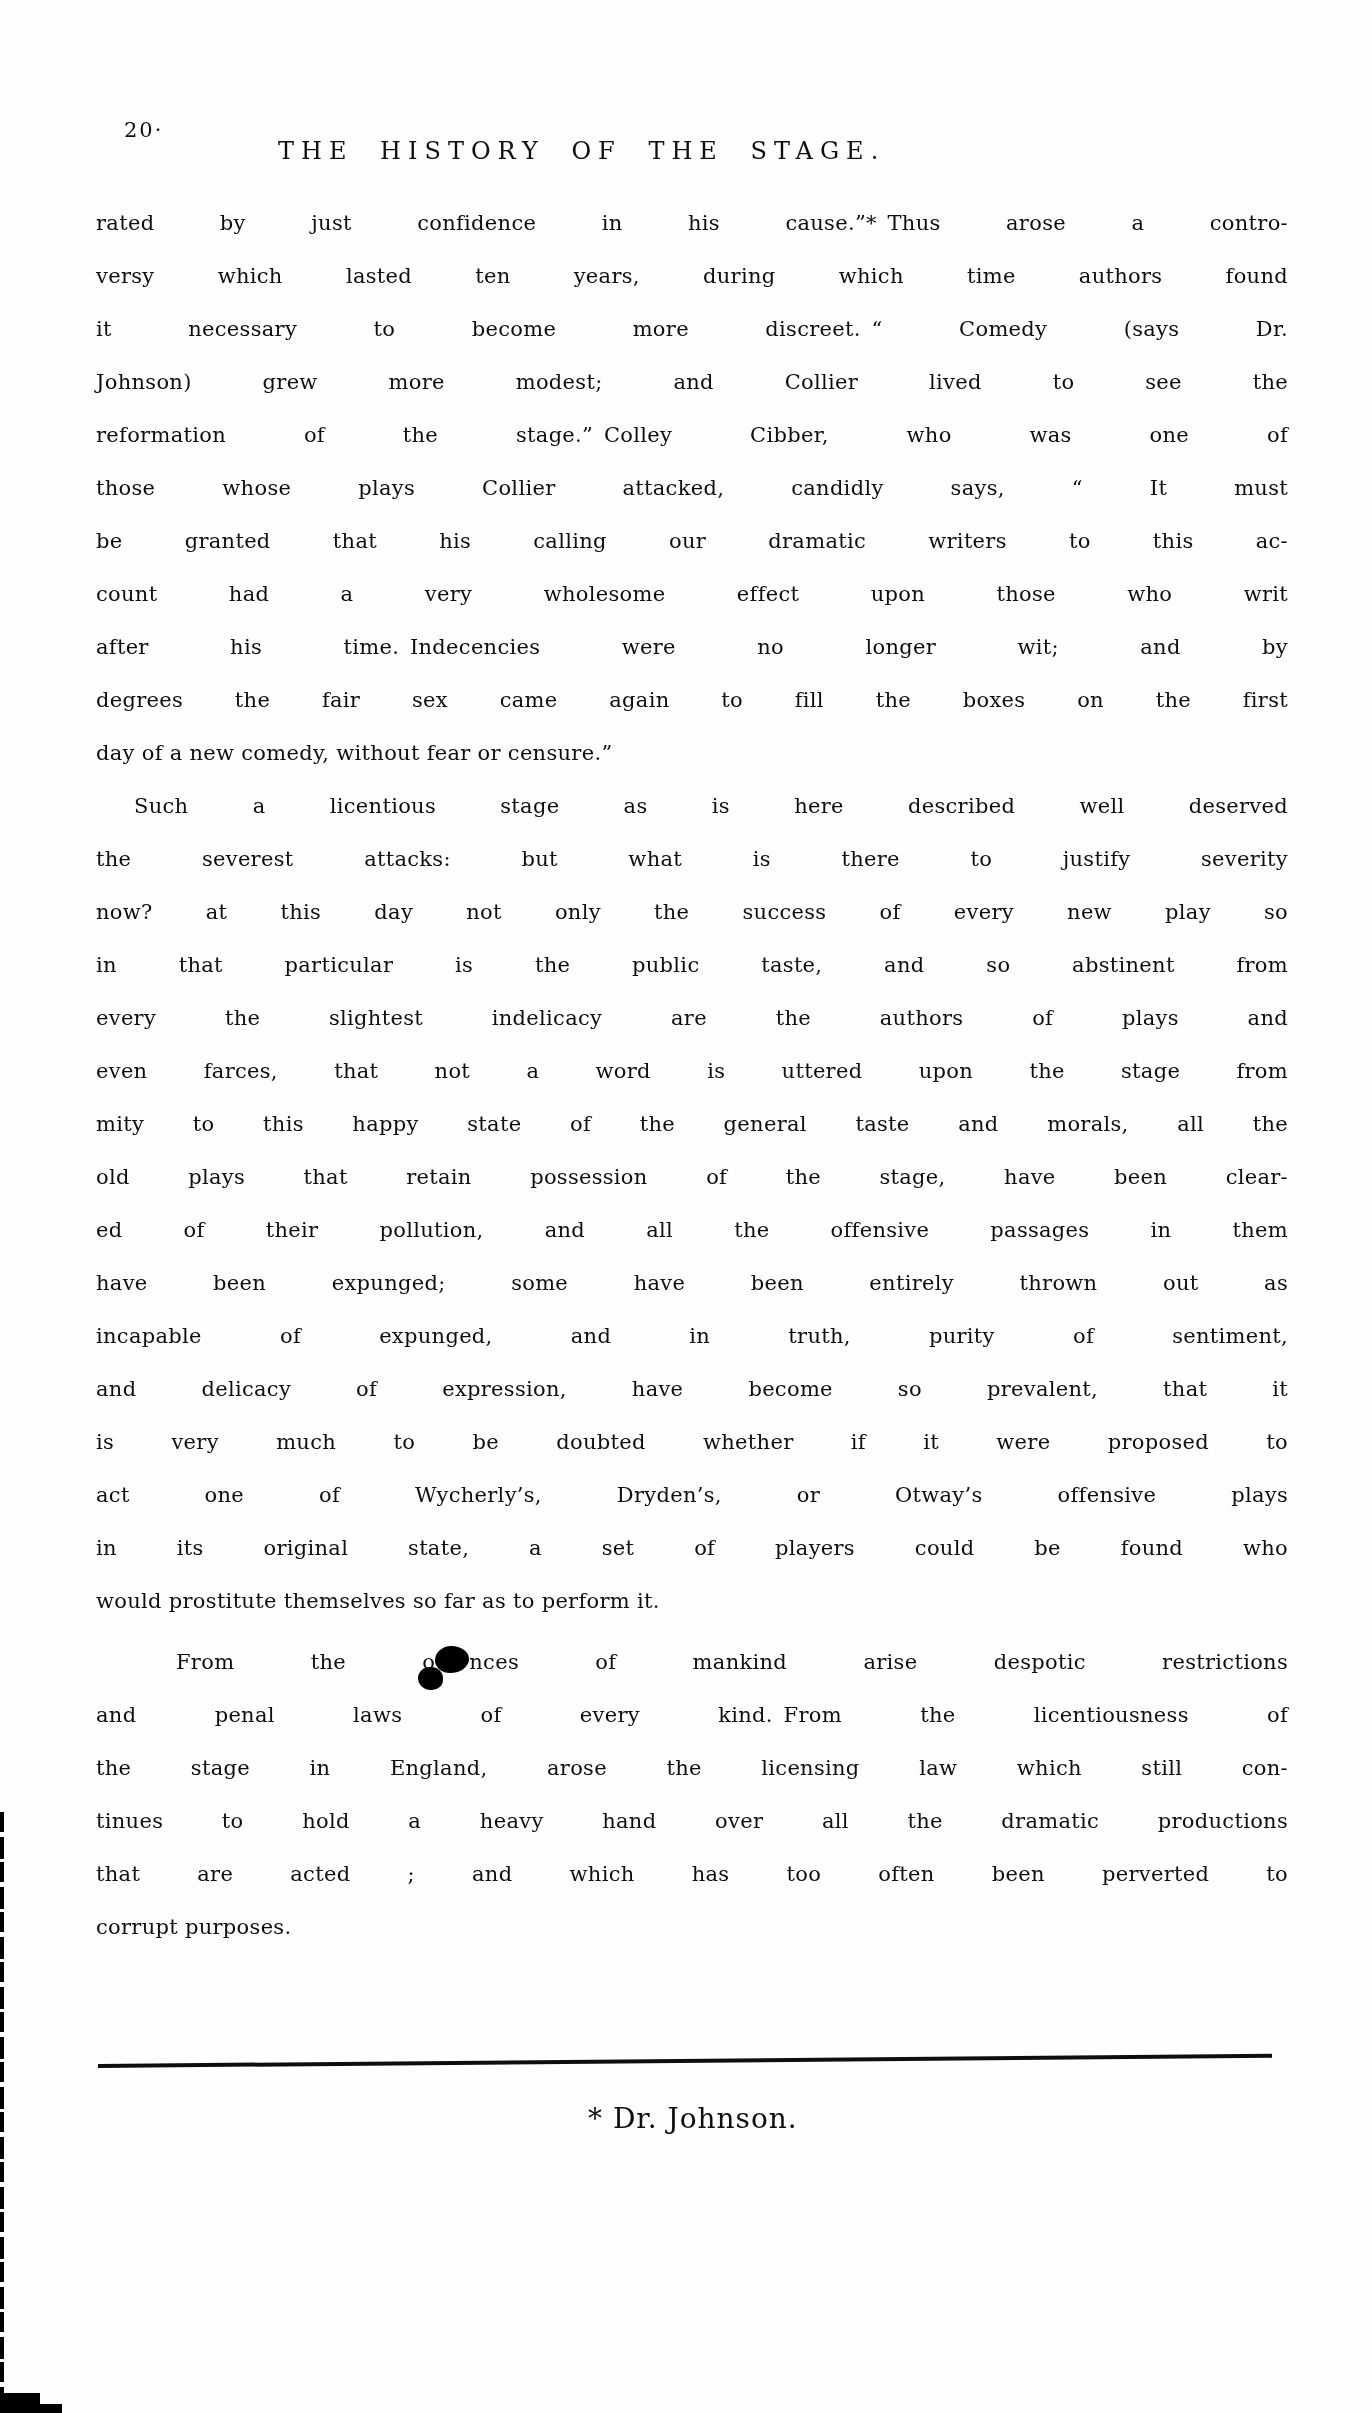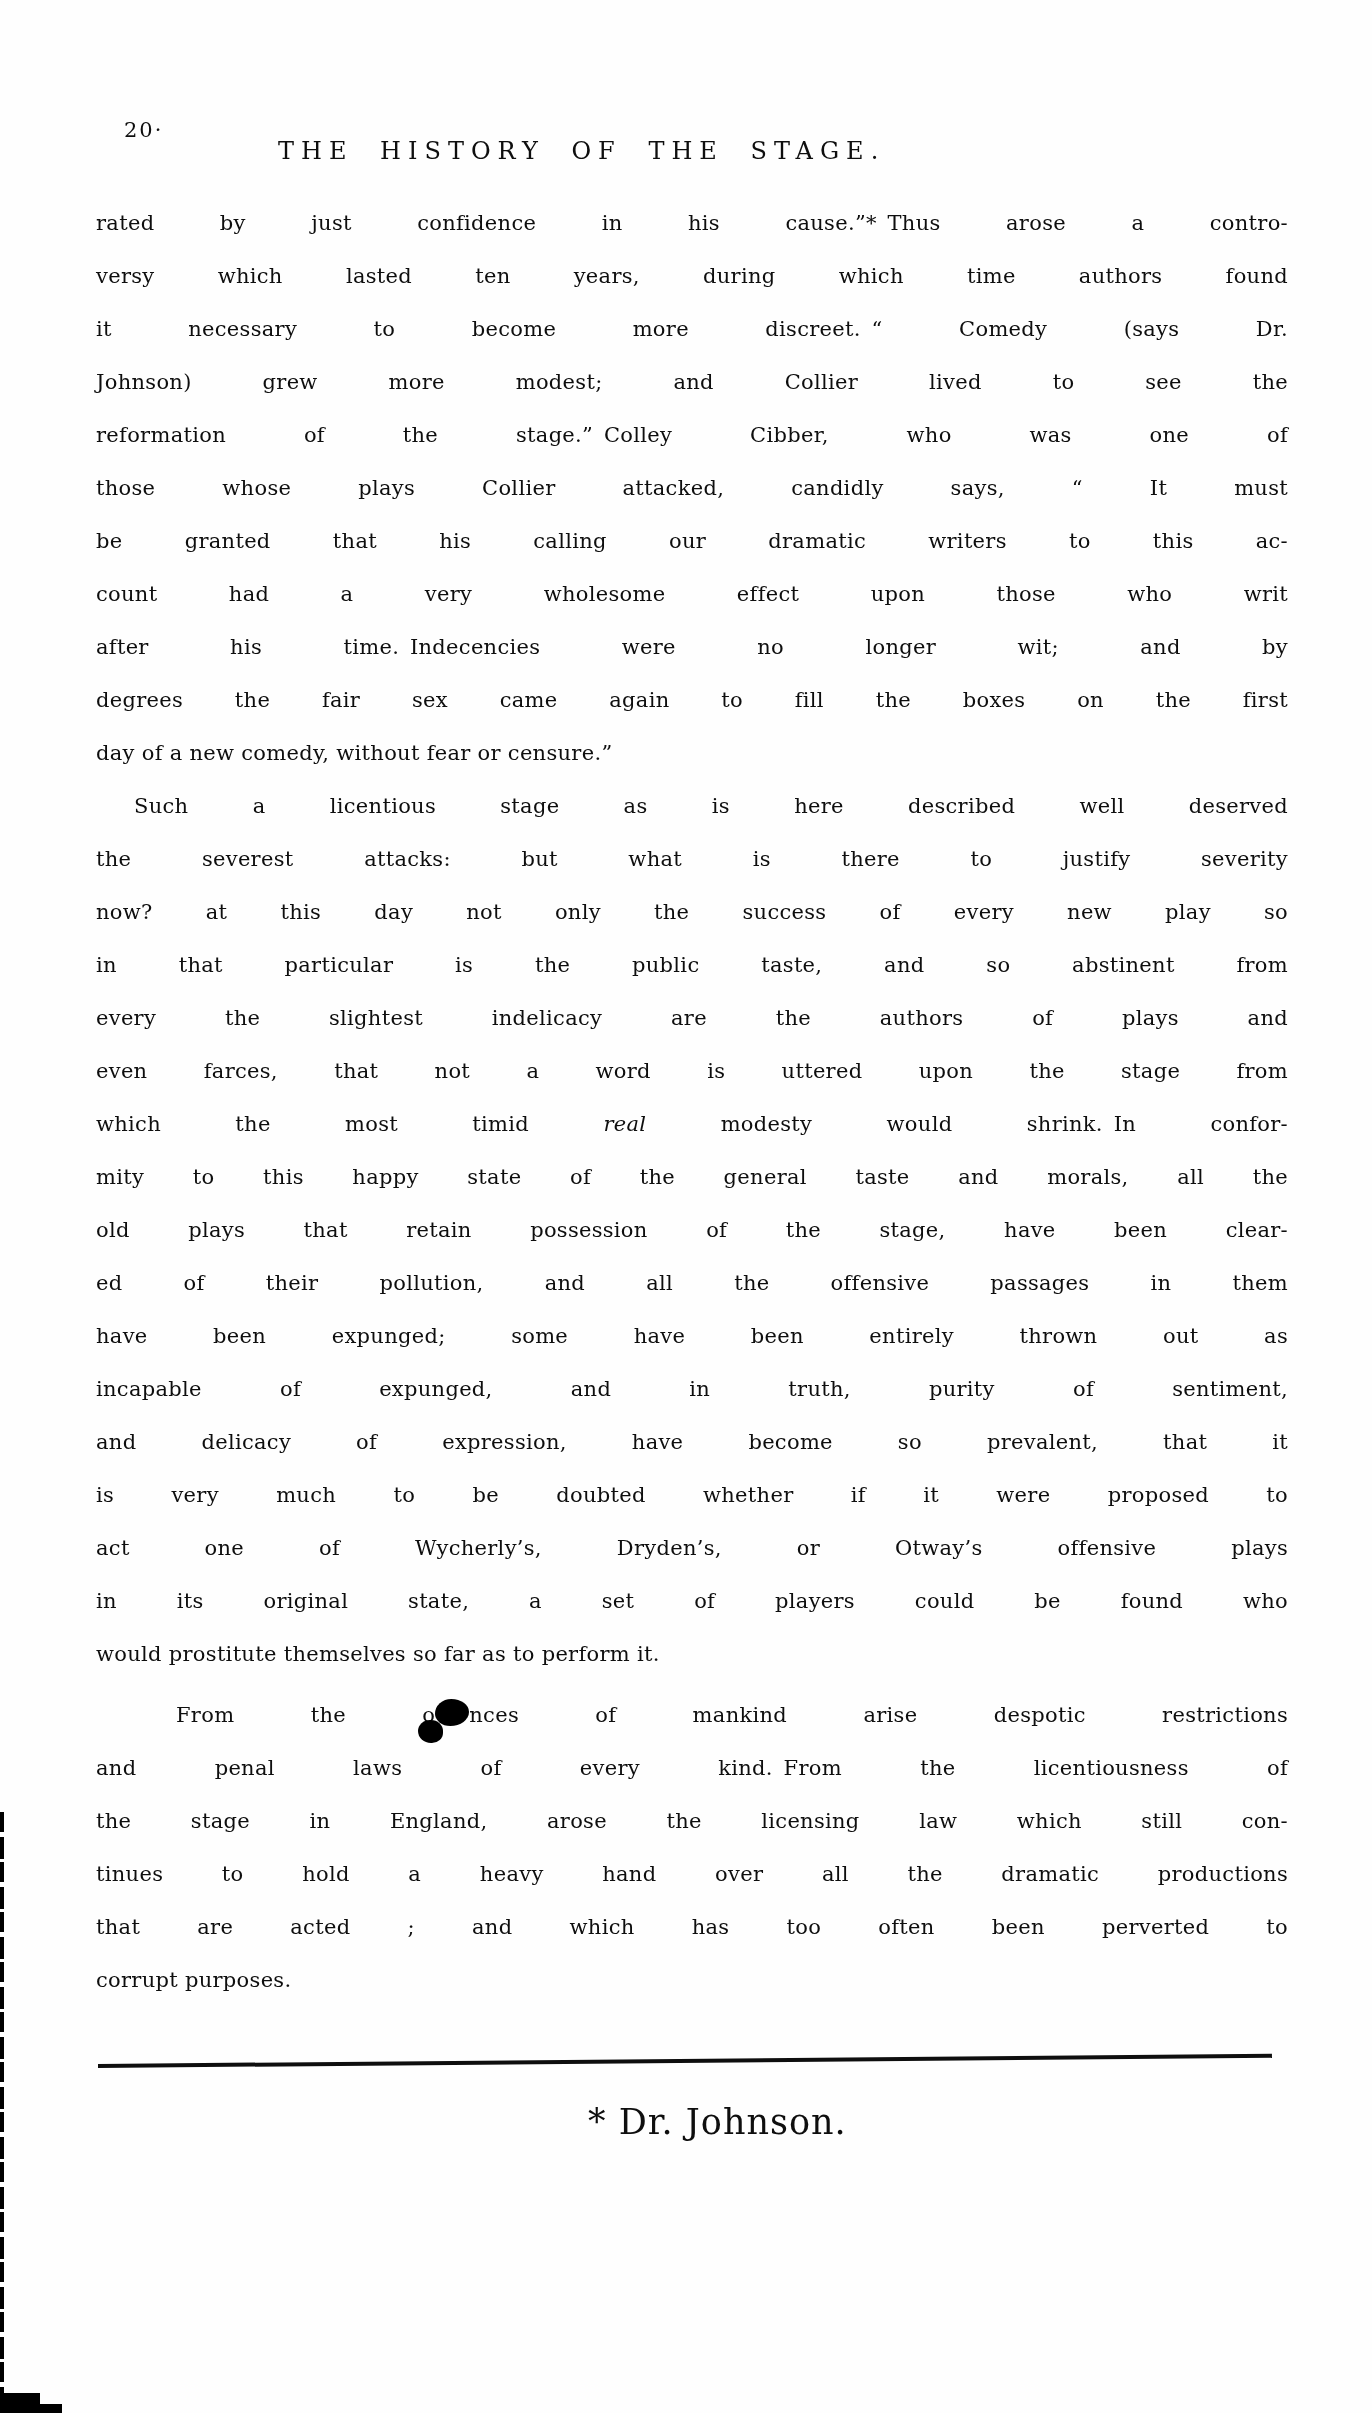--- a/index.html
+++ b/index.html
@@ -35,21 +35,21 @@
   .blot::after{
     content:"";position:absolute;left:-17px;top:21px;width:25px;height:23px;
     background:#000;border-radius:50% 50% 46% 54%;
   }
   .footnote-rule{
     position:absolute;left:98px;top:2064px;width:1174px;height:4px;
     background:#0e0e0e;transform:rotate(-0.5deg);transform-origin:left center;
   }
   .footnote{
     position:absolute;left:588px;top:2102px;
-    font-size:35px;letter-spacing:1px;
+    font-size:28px;letter-spacing:1px;
   }
   .scan-streak-left{
     position:absolute;left:0;top:1812px;width:4px;height:584px;
     background:repeating-linear-gradient(to bottom,#000 0 20px,transparent 20px 25px,#000 25px 47px,transparent 47px 50px);
   }
   .scan-mark-bottom-left-a{
     position:absolute;left:0;top:2393px;width:40px;height:20px;background:#000;
   }
   .scan-mark-bottom-left-b{
     position:absolute;left:0;top:2404px;width:62px;height:9px;background:#000;
@@ -72,21 +72,20 @@
     <div class="line"><span>count had a very wholesome effect upon those who writ</span></div>
     <div class="line"><span>after his time. Indecencies were no longer wit; and by</span></div>
     <div class="line"><span>degrees the fair sex came again to fill the boxes on the first</span></div>
     <div class="line last"><span>day of a new comedy, without fear or censure.”</span></div>
     <div class="line" style="text-indent: 38px;"><span>Such a licentious stage as is here described well deserved</span></div>
     <div class="line"><span>the severest attacks: but what is there to justify severity</span></div>
     <div class="line"><span>now? at this day not only the success of every new play so</span></div>
     <div class="line"><span>in that particular is the public taste, and so abstinent from</span></div>
     <div class="line"><span>every the slightest indelicacy are the authors of plays and</span></div>
     <div class="line"><span>even farces, that not a word is uttered upon the stage from</span></div>
-    <div class="line"><span>which the most timid </span><em>real</em><span> modesty would shrink. In confor-</span></div>
     <div class="line"><span>mity to this happy state of the general taste and morals, all the</span></div>
     <div class="line"><span>old plays that retain possession of the stage, have been clear-</span></div>
     <div class="line"><span>ed of their pollution, and all the offensive passages in them</span></div>
     <div class="line"><span>have been expunged; some have been entirely thrown out as</span></div>
     <div class="line"><span>incapable of expunged, and in truth, purity of sentiment,</span></div>
     <div class="line"><span>and delicacy of expression, have become so prevalent, that it</span></div>
     <div class="line"><span>is very much to be doubted whether if it were proposed to</span></div>
     <div class="line"><span>act one of Wycherly’s, Dryden’s, or Otway’s offensive plays</span></div>
     <div class="line"><span>in its original state, a set of players could be found who</span></div>
     <div class="line last"><span>would prostitute themselves so far as to perform it.</span></div>

